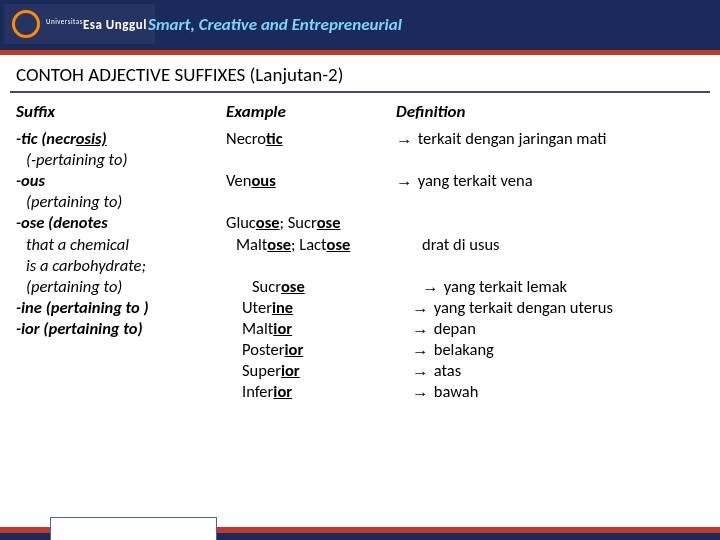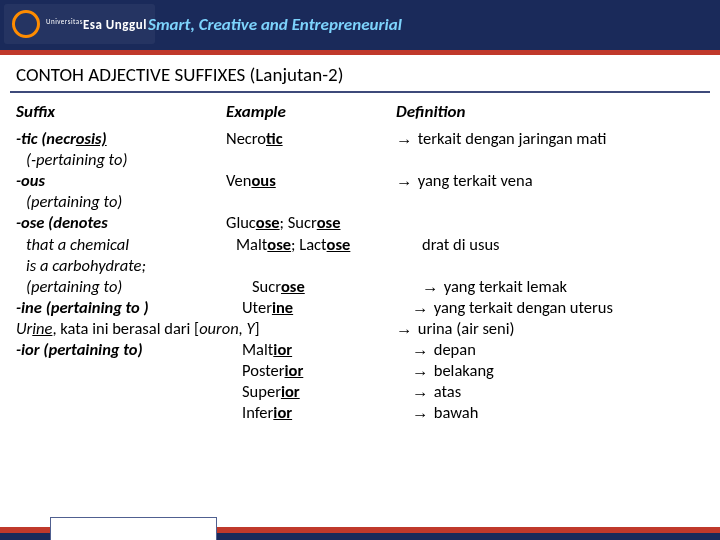--- a/index.html
+++ b/index.html
@@ -102,24 +102,20 @@
     <div class="c2 indent2"><span>Sucr</span><span class="bu">ose</span></div>
     <div class="c3"><span class="arrow">→</span> <span>yang terkait lemak</span></div>
   </div>
 
   <div class="row">
     <div class="c1 bi">-ine (pertaining to )</div>
     <div class="c2 indent2"><span>Uter</span><span class="bu">ine</span></div>
     <div class="c3"><span class="arrow">→</span> <span>yang terkait dengan uterus</span></div>
   </div>
 
-  <div class="row">
-    <div class="c12"><span class="i">Ur</span><span class="i u">ine</span><span>, kata ini berasal dari [</span><span class="i">ouron, Y</span><span>]</span></div>
-    <div class="c3"><span class="arrow">→</span> <span>urina (air seni)</span></div>
-  </div>
 
   <div class="row">
     <div class="c1 bi">-ior (pertaining to)</div>
     <div class="c2 indent2"><span>Malt</span><span class="bu">ior</span></div>
     <div class="c3"><span class="arrow">→</span> <span>depan</span></div>
   </div>
   <div class="row">
     <div class="c1"></div>
     <div class="c2 indent2"><span>Poster</span><span class="bu">ior</span></div>
     <div class="c3"><span class="arrow">→</span> <span>belakang</span></div>

